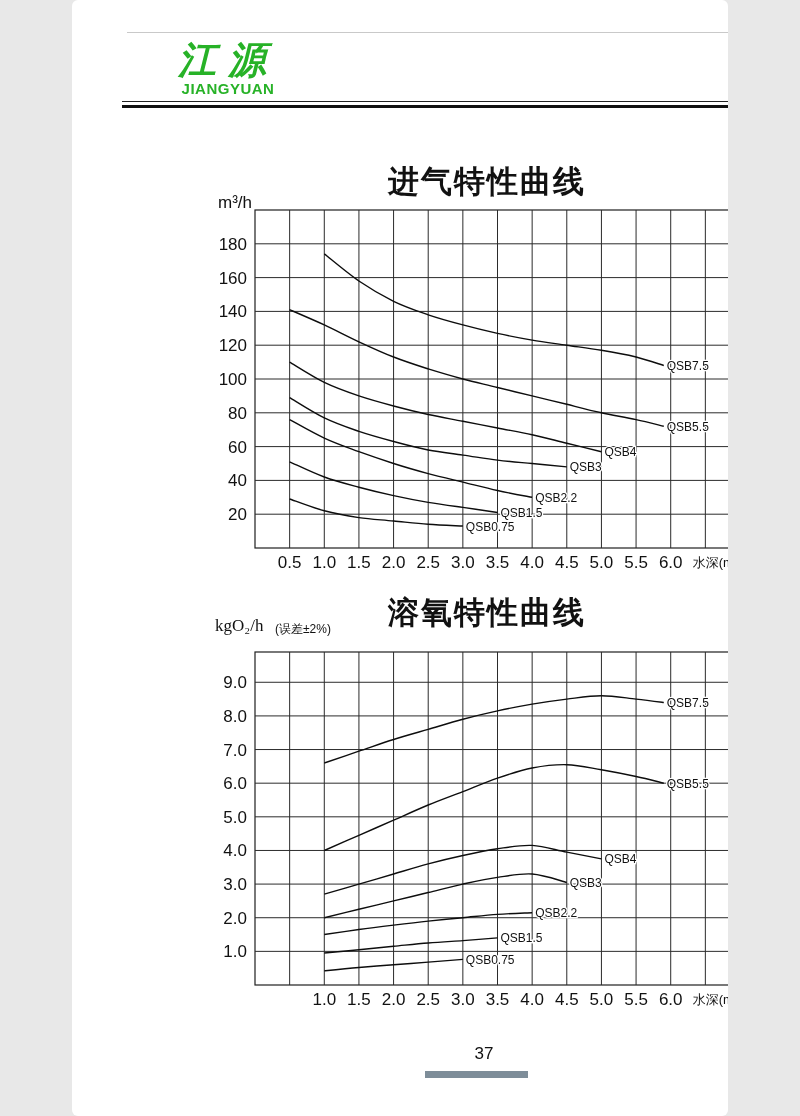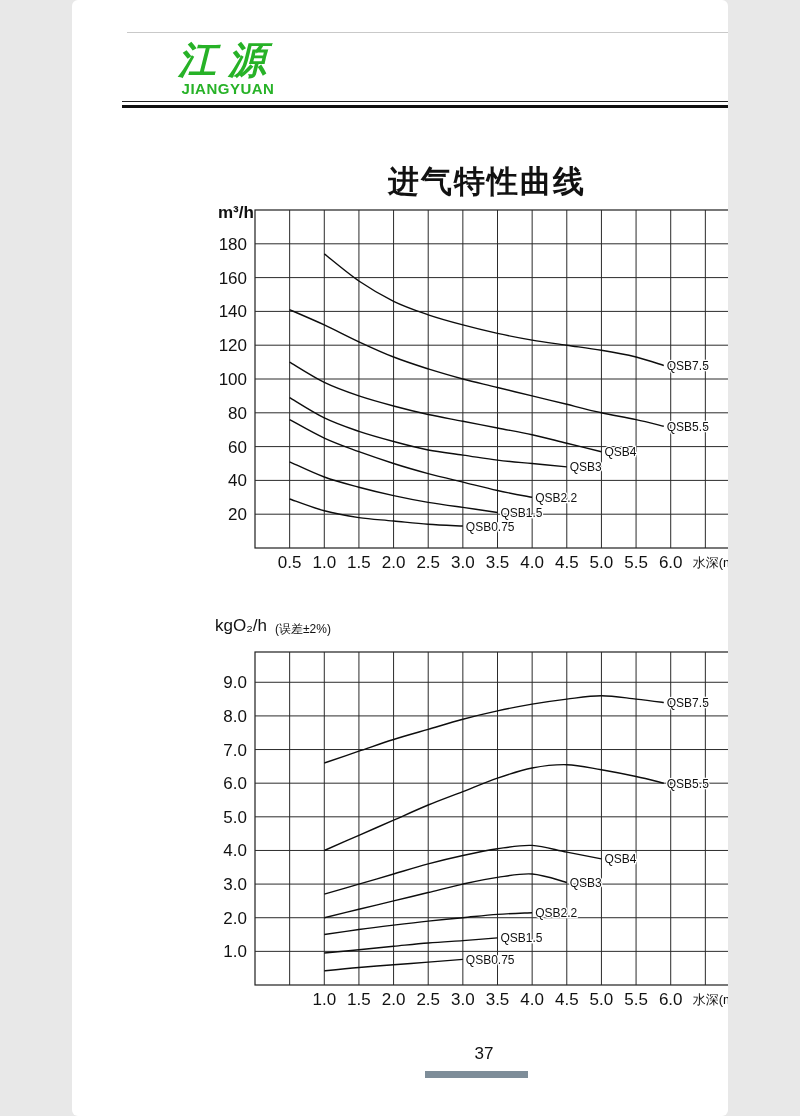--- a/index.html
+++ b/index.html
@@ -12,22 +12,22 @@
   .logo-en{font-size:15px;font-weight:bold;letter-spacing:0.5px;margin-top:-2px;}
   .slogan{position:absolute;left:326px;top:53px;width:420px;white-space:nowrap;
           font-family:"Liberation Serif",serif;font-size:26px;font-weight:bold;letter-spacing:3px;}
   .rule-thin{position:absolute;left:50px;top:101px;width:733px;height:1px;background:#222;}
   .rule-thick{position:absolute;left:50px;top:105px;width:733px;height:3px;background:#111;}
   .chart-title{position:absolute;left:250px;width:330px;text-align:center;font-size:31px;
                font-weight:bold;letter-spacing:2px;font-family:"Liberation Sans",sans-serif;}
   .t1{top:161px;}
   .t2{top:592px;}
   .unit{position:absolute;font-size:17px;}
-  .u1{left:146px;top:203px;font-weight:bold;}
-  .u2{left:143px;top:616px;}
+  .u1{left:146px;top:193px;}
+  .u2{left:143px;top:616px;font-family:Liberation Serif, serif;}
   .note{position:absolute;left:203px;top:621px;font-size:12px;}
   .chart-svg{position:absolute;left:130px;width:570px;height:390px;}
   #chart1{top:190px;}
   #chart2{top:630px;}
   svg text{font-family:"Liberation Sans",sans-serif;fill:#111;}
   .grid{stroke:#2b2b2b;stroke-width:1;fill:none;}
   .frame{stroke:#1f1f1f;stroke-width:1.2;fill:none;}
   .curve{stroke:#0d0d0d;stroke-width:1.4;fill:none;}
   .tick{font-size:17px;}
   .axis-unit{font-size:13px;}
@@ -105,20 +105,21 @@
       <path d="M87.6 207.6 C93.4 211.0 110.7 222.2 122.3 227.9 C133.8 233.5 145.4 237.4 156.9 241.4 C168.5 245.3 180.0 248.4 191.6 251.5 C203.1 254.6 214.7 257.7 226.2 260.0 C237.8 262.2 249.3 263.4 260.9 265.1 C272.4 266.7 284.0 268.7 295.5 270.1 C307.0 271.5 318.6 272.4 330.1 273.5 C341.7 274.6 359.0 276.3 364.8 276.9" class="curve"></path>
       <text x="367.78571428571433" y="281.38" text-anchor="start" class="curve-label">QSB3</text>
       <path d="M87.6 229.6 C93.4 232.7 110.7 242.8 122.3 248.1 C133.8 253.5 145.4 257.4 156.9 261.7 C168.5 265.9 180.0 269.8 191.6 273.5 C203.1 277.2 214.7 280.5 226.2 283.6 C237.8 286.7 249.3 289.3 260.9 292.1 C272.4 294.9 284.0 298.0 295.5 300.5 C307.0 303.1 324.4 306.2 330.1 307.3" class="curve"></path>
       <text x="333.1428571428571" y="311.8" text-anchor="start" class="curve-label">QSB2.2</text>
       <path d="M87.6 271.8 C93.4 274.3 110.7 282.8 122.3 287.0 C133.8 291.2 145.4 294.1 156.9 297.2 C168.5 300.3 180.0 303.1 191.6 305.6 C203.1 308.1 214.7 310.4 226.2 312.4 C237.8 314.3 249.3 315.8 260.9 317.4 C272.4 319.1 289.7 321.7 295.5 322.5" class="curve"></path>
       <text x="298.5" y="327.01" text-anchor="start" class="curve-label">QSB1.5</text>
       <path d="M87.6 309.0 C93.4 311.0 110.7 317.7 122.3 320.8 C133.8 323.9 145.4 325.9 156.9 327.6 C168.5 329.3 180.0 329.8 191.6 331.0 C203.1 332.1 214.7 333.5 226.2 334.3 C237.8 335.2 255.1 335.7 260.9 336.0" class="curve"></path>
       <text x="263.85714285714283" y="340.53" text-anchor="start" class="curve-label">QSB0.75</text>
     </svg>
 
+  <div class="chart-title t2">溶氧特性曲线</div>
   <div class="unit u2">kgO₂/h</div>
   <div class="note">(误差±2%)</div>
   <svg id="chart2" class="chart-svg" viewBox="0 0 570 390" xmlns="http://www.w3.org/2000/svg">
       <rect x="53" y="22" width="485" height="333" class="frame"></rect>
       <line x1="87.64285714285714" y1="355" x2="87.64285714285714" y2="22" class="grid"></line>
       <line x1="122.28571428571428" y1="355" x2="122.28571428571428" y2="22" class="grid"></line>
       <line x1="156.92857142857142" y1="355" x2="156.92857142857142" y2="22" class="grid"></line>
       <line x1="191.57142857142856" y1="355" x2="191.57142857142856" y2="22" class="grid"></line>
       <line x1="226.21428571428572" y1="355" x2="226.21428571428572" y2="22" class="grid"></line>
       <line x1="260.85714285714283" y1="355" x2="260.85714285714283" y2="22" class="grid"></line>

